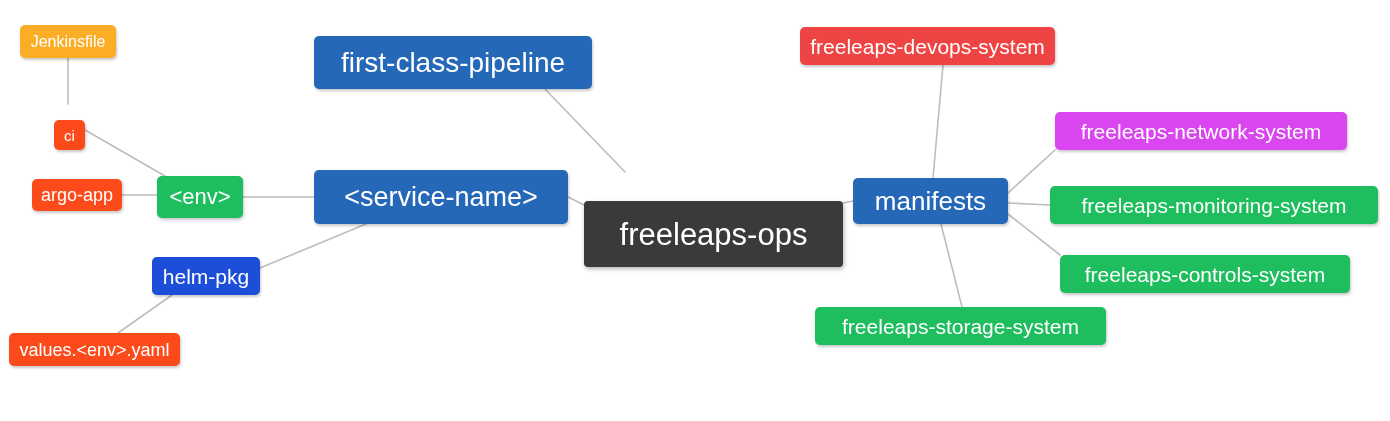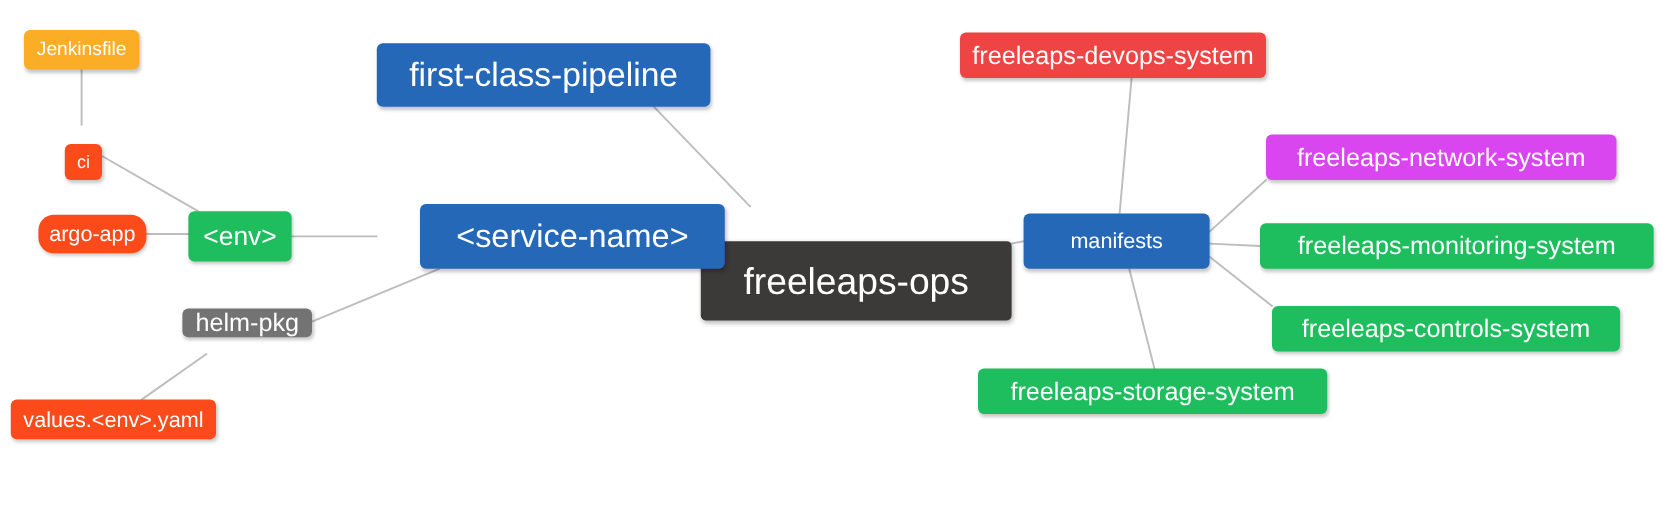--- a/index.html
+++ b/index.html
@@ -66,39 +66,39 @@
       <line x1="933" y1="178" x2="943" y2="65" stroke="#bdbdbd" stroke-width="1.6" stroke-linecap="round"></line>
       <line x1="1008" y1="193" x2="1055" y2="150" stroke="#bdbdbd" stroke-width="1.6" stroke-linecap="round"></line>
       <line x1="1008" y1="203" x2="1050" y2="205" stroke="#bdbdbd" stroke-width="1.6" stroke-linecap="round"></line>
       <line x1="1008" y1="214" x2="1060" y2="255" stroke="#bdbdbd" stroke-width="1.6" stroke-linecap="round"></line>
       <line x1="941" y1="224" x2="962" y2="307" stroke="#bdbdbd" stroke-width="1.6" stroke-linecap="round"></line>
     </svg>
   <div id="node-layer">
       <div class="node root" style="left: 584px; top: 172px; width: 259px; height: 66px; background: rgb(60, 58, 56); font-size: 31px;">
         <span class="node-label">freeleaps-ops</span>
       </div>
-      <div class="node" style="left: 314px; top: 170px; width: 254px; height: 54px; background: rgb(37, 104, 184); font-size: 27px; margin-left: 36px;">
+      <div class="node" style="left: 314px; top: 170px; width: 254px; height: 54px; background: rgb(37, 104, 184); font-size: 27px;">
         <span class="node-label">&lt;service-name&gt;</span>
       </div>
       <div class="node" style="left: 314px; top: 36px; width: 278px; height: 53px; background: rgb(37, 104, 184); font-size: 28px;">
         <span class="node-label">first-class-pipeline</span>
       </div>
-      <div class="node" style="left: 853px; top: 178px; width: 155px; height: 46px; background: rgb(37, 104, 184); font-size: 18px;">
+      <div class="node" style="left: 853px; top: 178px; width: 155px; height: 46px; background: rgb(37, 104, 184); font-size: 26px;">
         <span class="node-label">manifests</span>
       </div>
       <div class="node" style="left: 157px; top: 176px; width: 86px; height: 42px; background: rgb(30, 189, 94); font-size: 22px;">
         <span class="node-label">&lt;env&gt;</span>
       </div>
-      <div class="node" style="left: 152px; top: 257px; width: 108px; height: 24px; background: #737373; font-size: 21px; text-align: center;">
+      <div class="node" style="left: 152px; top: 257px; width: 108px; height: 38px; background: #1d4ed8; font-size: 21px; text-align: center;">
         <span class="node-label">helm-pkg</span>
       </div>
       <div class="node" style="left: 54px; top: 104px; width: 31px; height: 30px; background: rgb(252, 74, 26); font-size: 15px; margin-top: 16px;">
         <span class="node-label">ci</span>
       </div>
-      <div class="node" style="left: 32px; top: 179px; width: 90px; height: 32px; background: rgb(252, 74, 26); font-size: 18px; border-radius: 13px;">
+      <div class="node" style="left: 32px; top: 179px; width: 90px; height: 32px; background: rgb(252, 74, 26); font-size: 18px;">
         <span class="node-label">argo-app</span>
       </div>
       <div class="node" style="left: 20px; top: 25px; width: 96px; height: 33px; background: rgb(251, 173, 38); font-size: 16px;">
         <span class="node-label">Jenkinsfile</span>
       </div>
       <div class="node" style="left: 9px; top: 333px; width: 171px; height: 33px; background: rgb(252, 74, 26); font-size: 18px;">
         <span class="node-label">values.&lt;env&gt;.yaml</span>
       </div>
       <div class="node" style="left: 800px; top: 27px; width: 255px; height: 38px; background: #ef4444; font-size: 21px;">
         <span class="node-label">freeleaps-devops-system</span>

